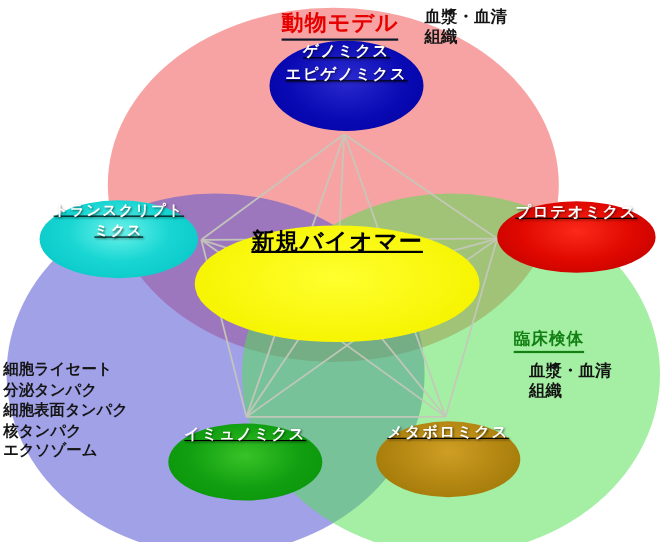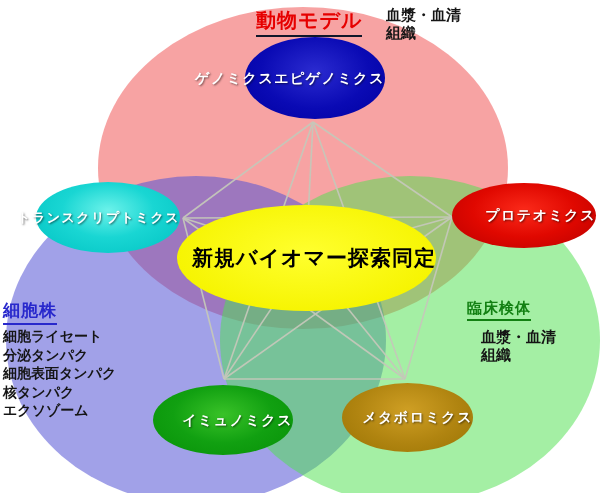--- a/index.html
+++ b/index.html
@@ -3,22 +3,22 @@
 <meta charset="utf-8">
 <style>
   html,body{margin:0;padding:0;background:#fff;}
   #stage{
     position:relative;width:606px;height:493px;overflow:hidden;background:#fff;
     font-family:"DejaVu Sans","Liberation Sans",sans-serif;
   }
   #bg-svg{position:absolute;left:0;top:0;z-index:1;}
   .node{
     position:absolute;z-index:3;border-radius:50%;
-    display:flex;flex-direction:row;align-items:center;justify-content:flex-end;
-    text-align:center;font-weight:bold;
+    display:flex;flex-direction:column;align-items:center;justify-content:flex-start;
+    text-align:center;font-weight:bold;text-decoration:underline;
   }
   .node .nl{
     color:#fff;font-size:14px;letter-spacing:1.5px;line-height:21px;
     text-shadow:1px 1px 2px rgba(0,0,0,.55);white-space:nowrap;
   }
   #node-genomics{left:245px;top:37px;width:140px;height:82px;
     background:radial-gradient(ellipse at 50% 42%,#2b2bd0 0%,#0a0ab4 55%,#0000a0 100%);}
   #node-transcriptomics{left:36px;top:182px;width:144px;height:71px;
     background:radial-gradient(ellipse at 50% 40%,#6cf2ea 0%,#19d6d3 45%,#00c2c2 100%);}
   #node-transcriptomics .nl{font-size:13px;line-height:19px;}
@@ -72,21 +72,20 @@
       <line x1="405" y1="379" x2="306" y2="257"></line>
     </g>
   </svg>
 
   <div class="txt" id="animal-title">動物モデル</div>
   <div class="txt" id="animal-samples">
     <div>血漿・血清</div>
     <div>組織</div>
   </div>
 
-  <div class="txt" id="cellline-title">細胞株</div>
   <div class="txt" id="cellline-items">
     <div>細胞ライセート</div>
     <div>分泌タンパク</div>
     <div>細胞表面タンパク</div>
     <div>核タンパク</div>
     <div>エクソゾーム</div>
   </div>
 
   <div class="txt" id="clinical-title">臨床検体</div>
   <div class="txt" id="clinical-samples">
@@ -103,21 +102,20 @@
     <span class="nl">トランスクリプト</span>
     <span class="nl">ミクス</span>
   </div>
 
   <div class="node" id="node-proteomics">
     <span class="nl">プロテオミクス</span>
   </div>
 
   <div class="node" id="node-center">
     <span class="cl">新規バイオマー</span>
-    <span class="cl">探索同定</span>
   </div>
 
   <div class="node" id="node-immunomics">
     <span class="nl">イミュノミクス</span>
   </div>
 
   <div class="node" id="node-metabolomics">
     <span class="nl">メタボロミクス</span>
   </div>
 

